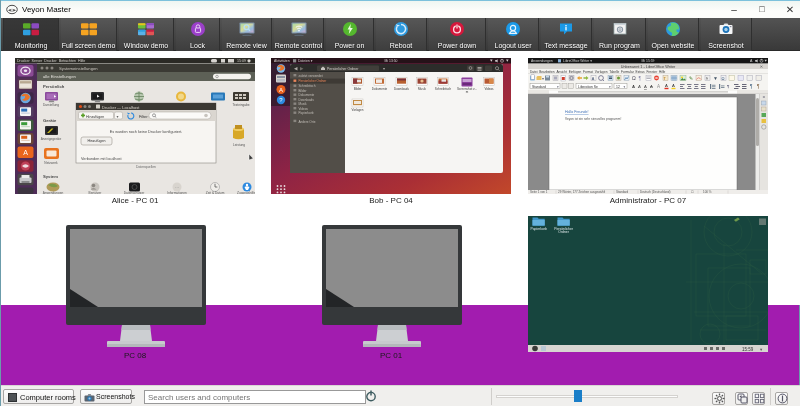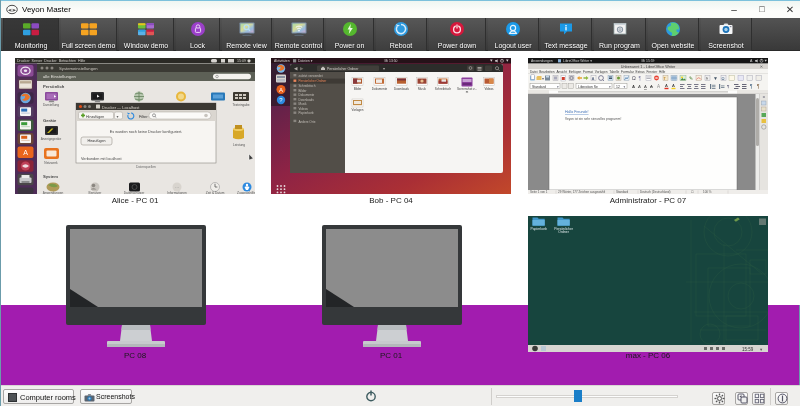--- a/index.html
+++ b/index.html
@@ -748,34 +748,34 @@
     <g fill="#6a6a68">
             <rect x="176" y="131" width="3" height="3"></rect>
             <rect x="182" y="131" width="3" height="3"></rect>
             <rect x="188" y="131" width="3" height="3"></rect>
             <rect x="194" y="131" width="3" height="3"></rect>
           </g>
     <text x="214" y="134.5" font-size="4.5" fill="#333">15:59</text>
           <text x="232" y="134.5" font-size="4.5" fill="#555">▾</text>
    </svg>
   </div>
-  <div class="clabel" style="left:527px;top:300px;">max - PC 06</div>
  </div>
  <div id="bottom">
   <div class="bbtn" style="left:2px;width:71px;padding:2.5px 0 0 16px;font-size:7.5px;">Computer rooms
    <svg style="position:absolute;left:4px;top:3px;" width="9" height="9" viewBox="0 0 9 9">
           <rect x="0.5" y="0.5" width="8" height="8" fill="#4d5154" stroke="#2e3133"></rect>
         </svg></div>
   <div class="bbtn" style="left:79px;width:52px;padding:3px 0 0 15px;font-size:7px;">Screenshots
    <svg style="position:absolute;left:3px;top:4px;" width="11" height="8" viewBox="0 0 11 8">
           <rect x="0.5" y="1.5" width="10" height="6" rx="1" fill="#5a6470"></rect>
           <path d="M3.5 1.5 l0.8 -1.2 h2.4 l0.8 1.2z" fill="#5a6470"></path>
           <circle cx="5.5" cy="4.5" r="2.2" fill="#2a7ab8"></circle>
           <circle cx="5.5" cy="4.5" r="1" fill="#a8cce4"></circle>
         </svg></div>
+  <input id="search" type="text" placeholder="Search users and computers" style="position: absolute; left: 143px; top: 4px; width: 214px; height: 12px; border: 1px solid rgb(153, 153, 153); font-size: 8px; padding: 0px 3px; color: rgb(85, 85, 85); font-family: &quot;Liberation Sans&quot;, sans-serif;">
   <svg style="position:absolute;left:364px;top:4px;" width="12" height="12" viewBox="0 0 12 12">
         <circle cx="6" cy="6.6" r="4.2" fill="none" stroke="#3e5c60" stroke-width="1.4"></circle>
         <line x1="6" y1="0.6" x2="6" y2="5.4" stroke="#3e5c60" stroke-width="1.5"></line>
       </svg>
   <div style="position:absolute;left:490px;top:2px;width:1px;height:17px;background:#d0cecb;"></div>
   <div style="position:absolute;left:495px;top:9px;width:182px;height:3px;background:#fdfdfd;border:1px solid #d4d2cf;box-sizing:border-box;"></div>
   <div style="position:absolute;left:573px;top:4px;width:8px;height:12px;background:#1a7ec8;"></div>
   <div class="bbtn" style="left:711px;top:6px;width:13px;height:13px;"><svg width="11" height="11" viewBox="0 0 11 11" style="margin:0 1px;">
           <circle cx="5.5" cy="5.5" r="2" fill="none" stroke="#555" stroke-width="1"></circle>
           <g stroke="#555" stroke-width="1.3">

